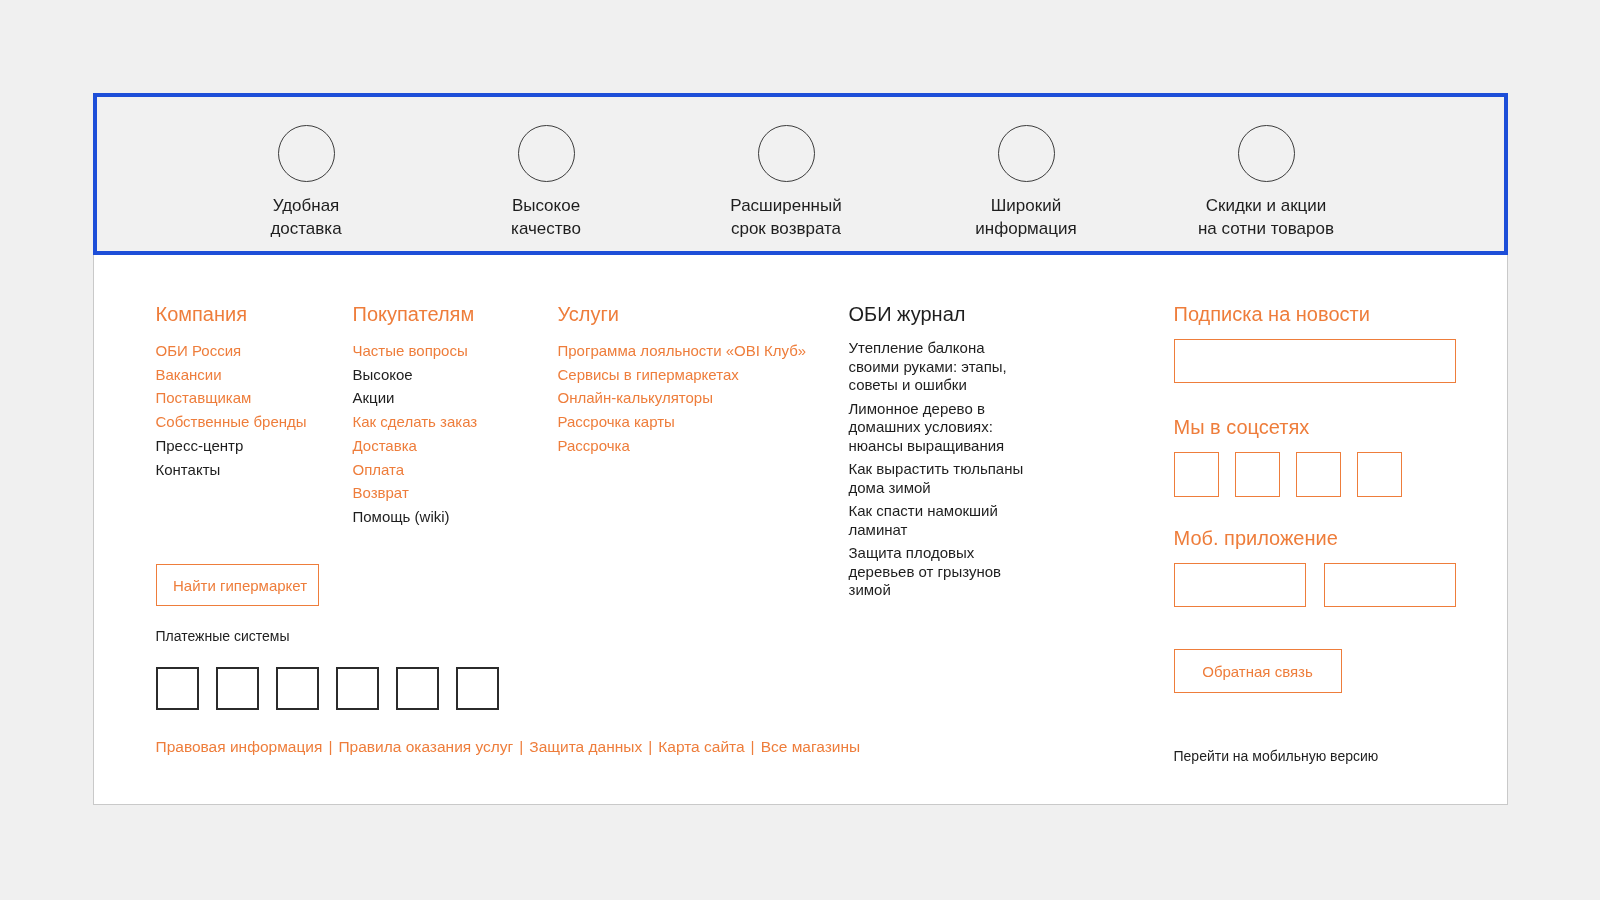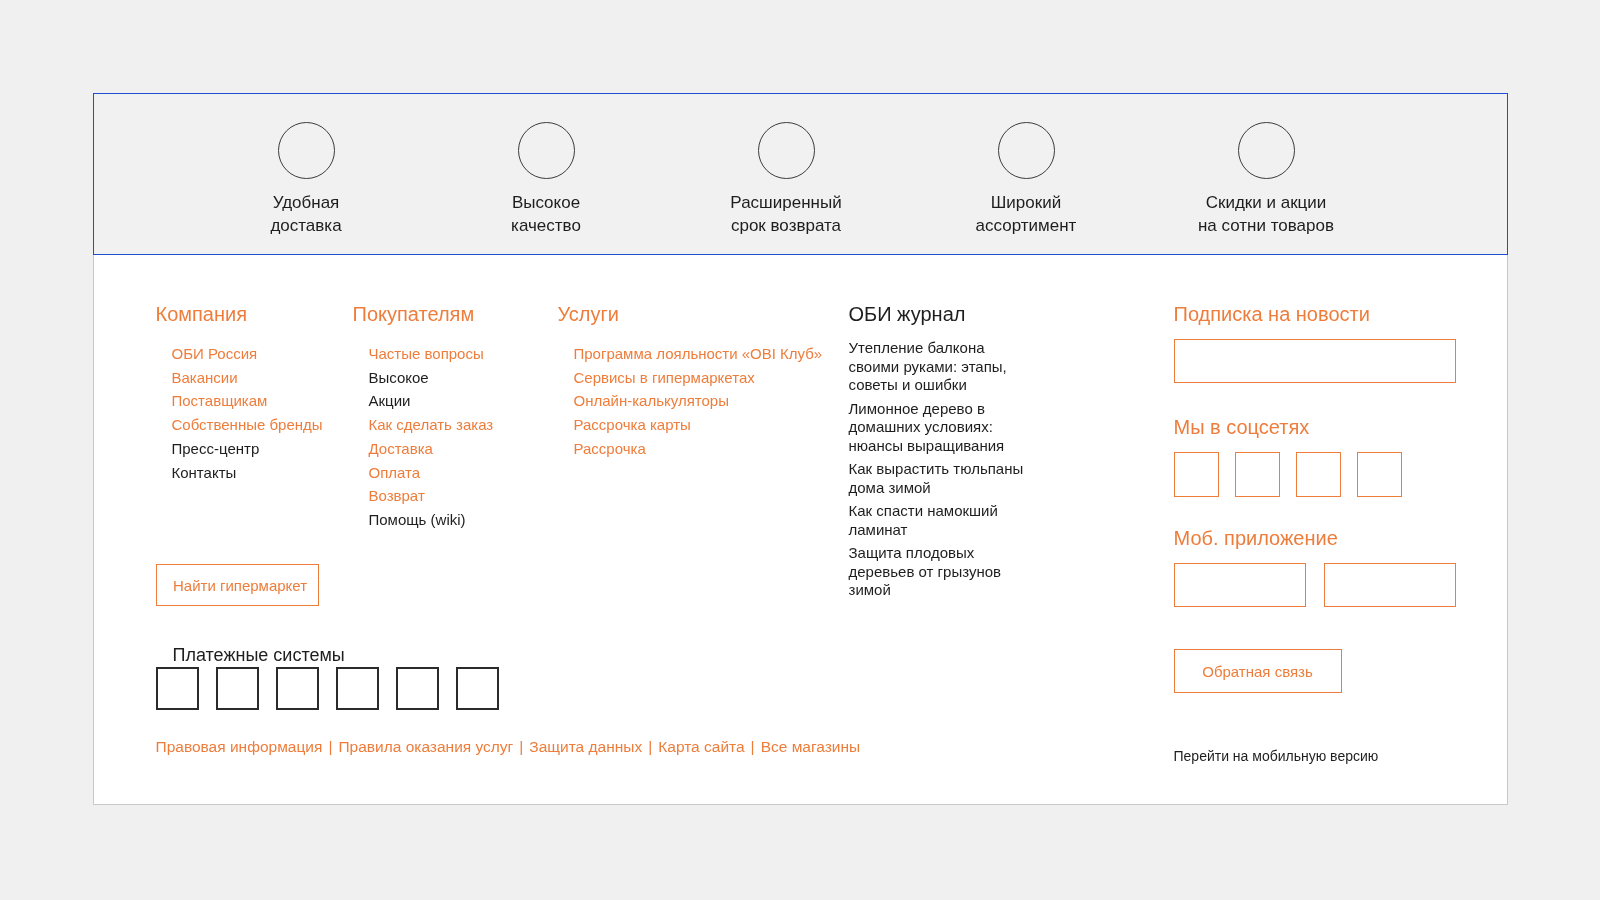--- a/index.html
+++ b/index.html
@@ -20,21 +20,21 @@
   .wrapper {
     width: 1415px;
     margin: 0 auto;
     padding-top: 93px;
   }
 
   
   .benefits-strip {
     height: 162px;
     background: #F1F1F1;
-    border: 1px solid #1d4ed8;
+    border: 4px solid #1d4ed8;
     display: flex;
     justify-content: center;
     align-items: flex-start;
     padding-top: 28px;
     padding-right: 28px;
   }
   .benefit {
     width: 240px;
     text-align: center;
   }
@@ -69,21 +69,21 @@
   .col-right     { left: 1080px; width: 282px; }
 
   .col-title {
     font-size: 20px;
     font-weight: 400;
     margin: 0 0 13px 0;
     color: #EE7D3B;
   }
   .col-title.dark { color: #1E1E1E; }
 
-  ul.links { list-style: none; margin: 16px; padding: 0; }
+  ul.links { list-style: none; margin: 0; padding: 0; }
   ul.links li {
     font-size: 15px;
     line-height: 23.7px;
     cursor: pointer;
     white-space: nowrap;
   }
   li.accent { color: #EE7D3B; }
   li.dark   { color: #1E1E1E; }
 
   ul.journal-list { list-style: none; margin: 0; padding: 0; }
@@ -111,23 +111,23 @@
     left: 62px;
     top: 309px;
     width: 163px;
     height: 42px;
     padding-left: 12px;
   }
   .payments-title {
     position: absolute;
     left: 62px;
     top: 373px;
-    font-size: 18px;
+    font-size: 14px;
     font-weight: 400;
-    margin: 17px;
+    margin: 0;
     color: #1E1E1E;
   }
   .payment-row {
     position: absolute;
     left: 62px;
     top: 412px;
     display: flex;
     gap: 17px;
   }
   .payment-box {
@@ -216,21 +216,21 @@
         <div class="benefit-circle"></div>
         <div class="benefit-label">
           <span>Расширенный</span>
           <span>срок возврата</span>
         </div>
       </div>
       <div class="benefit">
         <div class="benefit-circle"></div>
         <div class="benefit-label">
           <span>Широкий</span>
-          <span>ассортимент</span>
+          <span>информация</span>
         </div>
       </div>
       <div class="benefit">
         <div class="benefit-circle"></div>
         <div class="benefit-label">
           <span>Скидки и акции</span>
           <span>на сотни товаров</span>
         </div>
       </div>
     </div>

